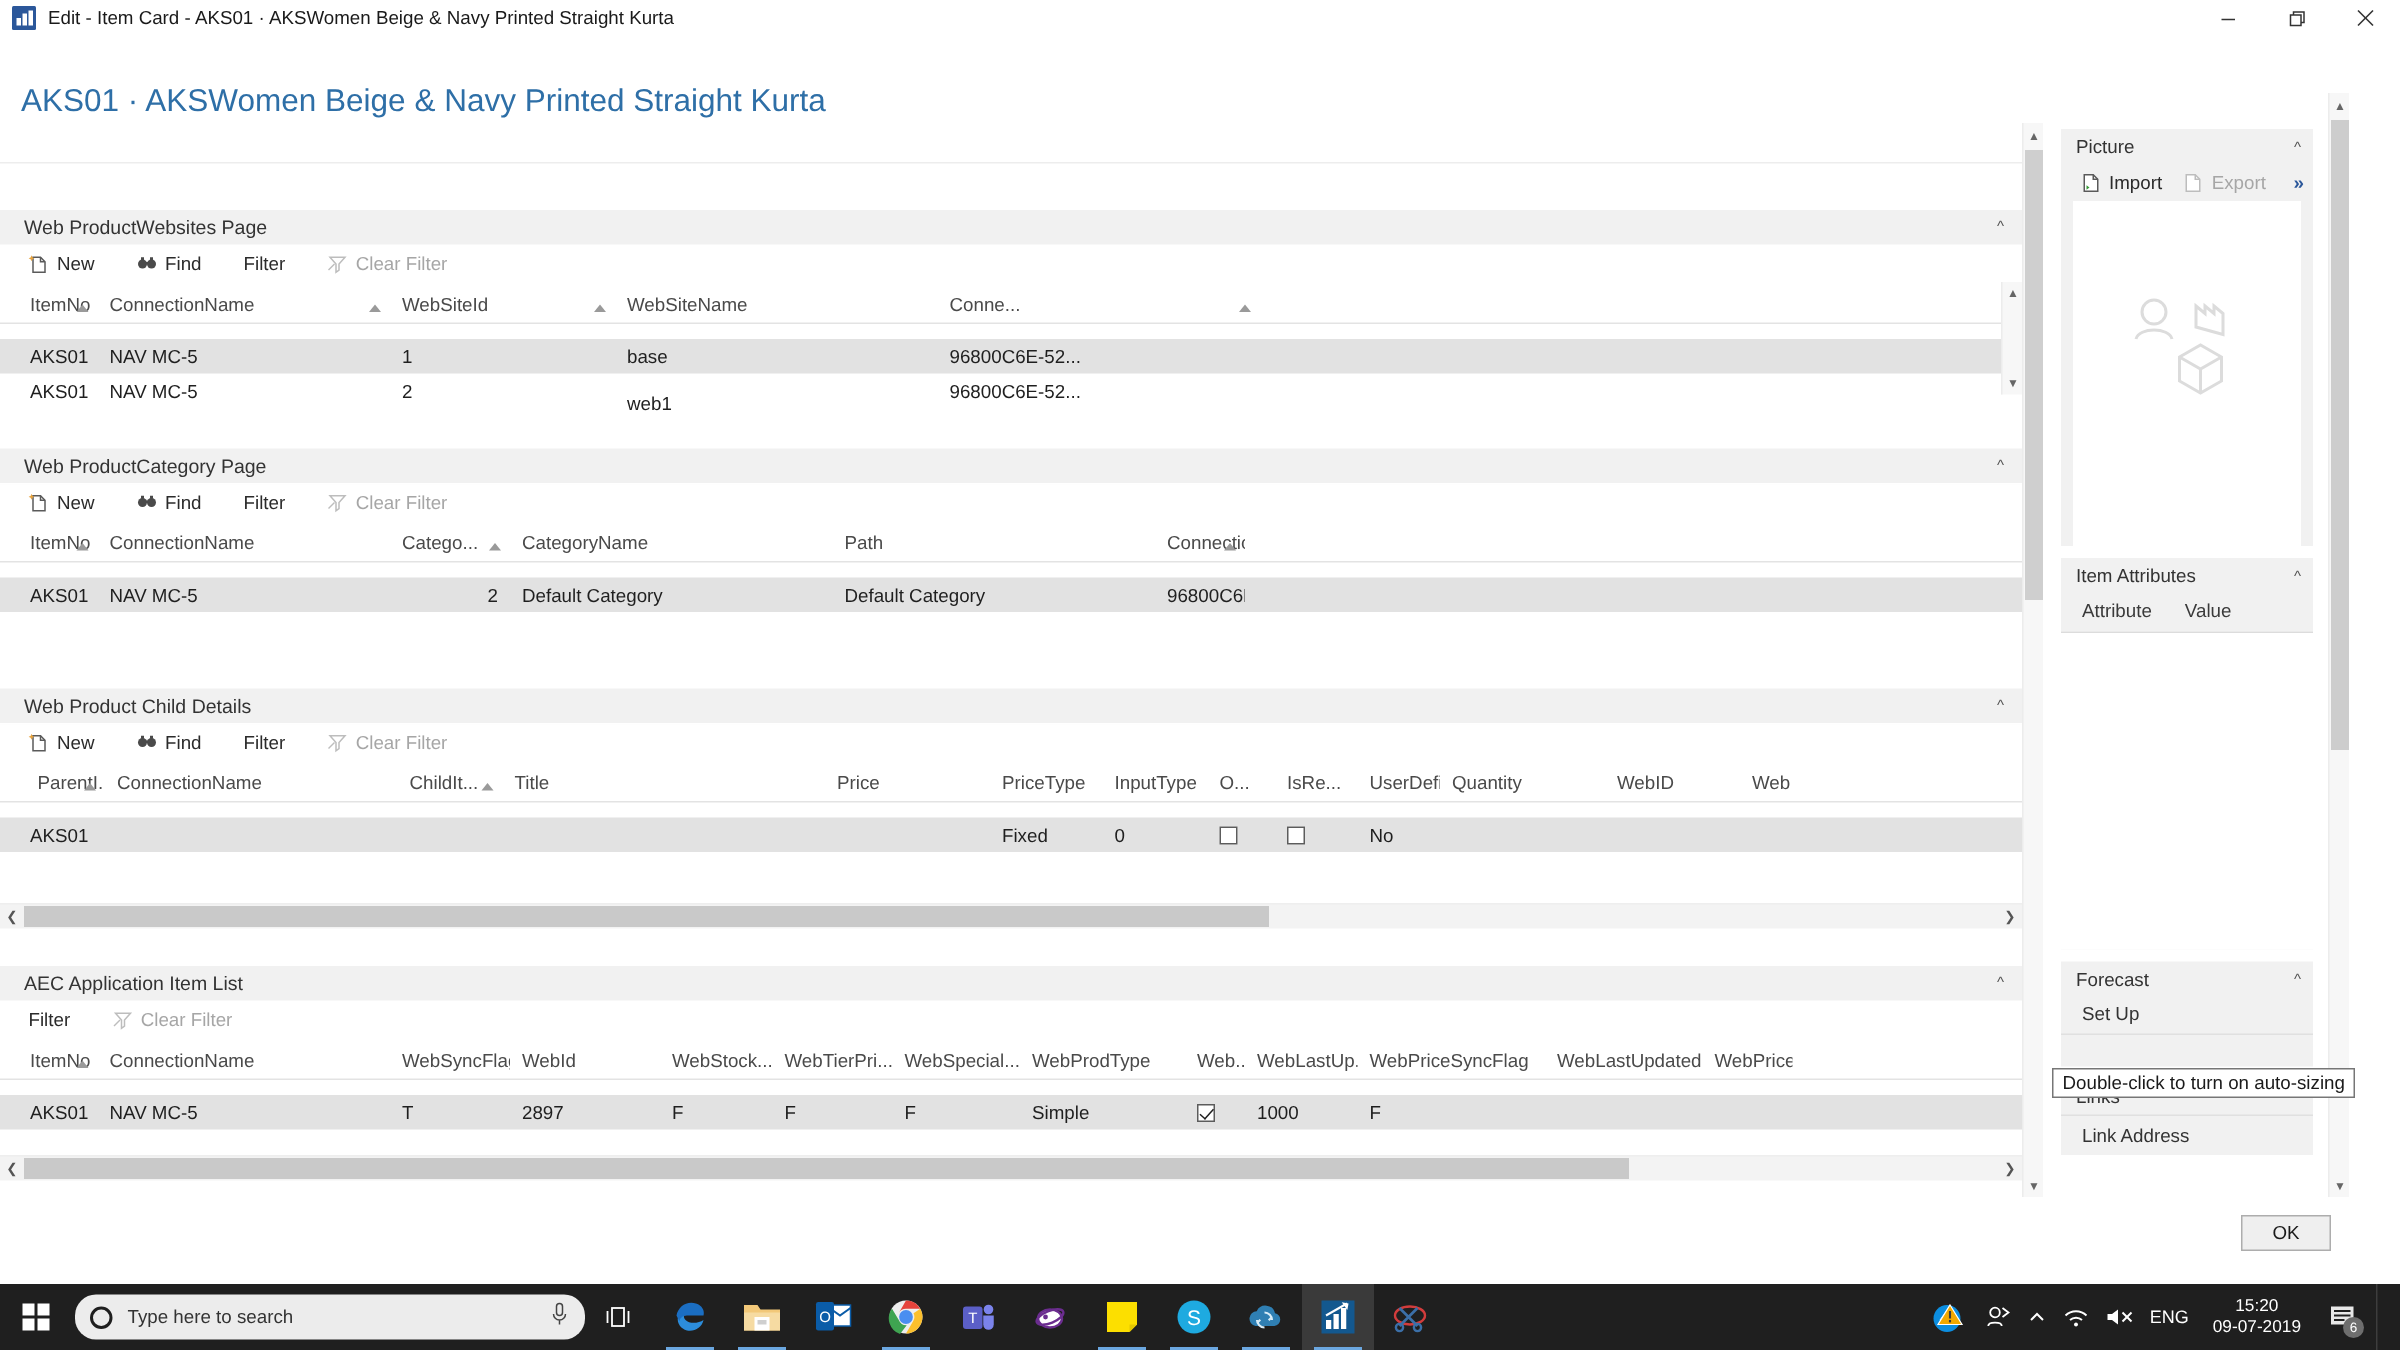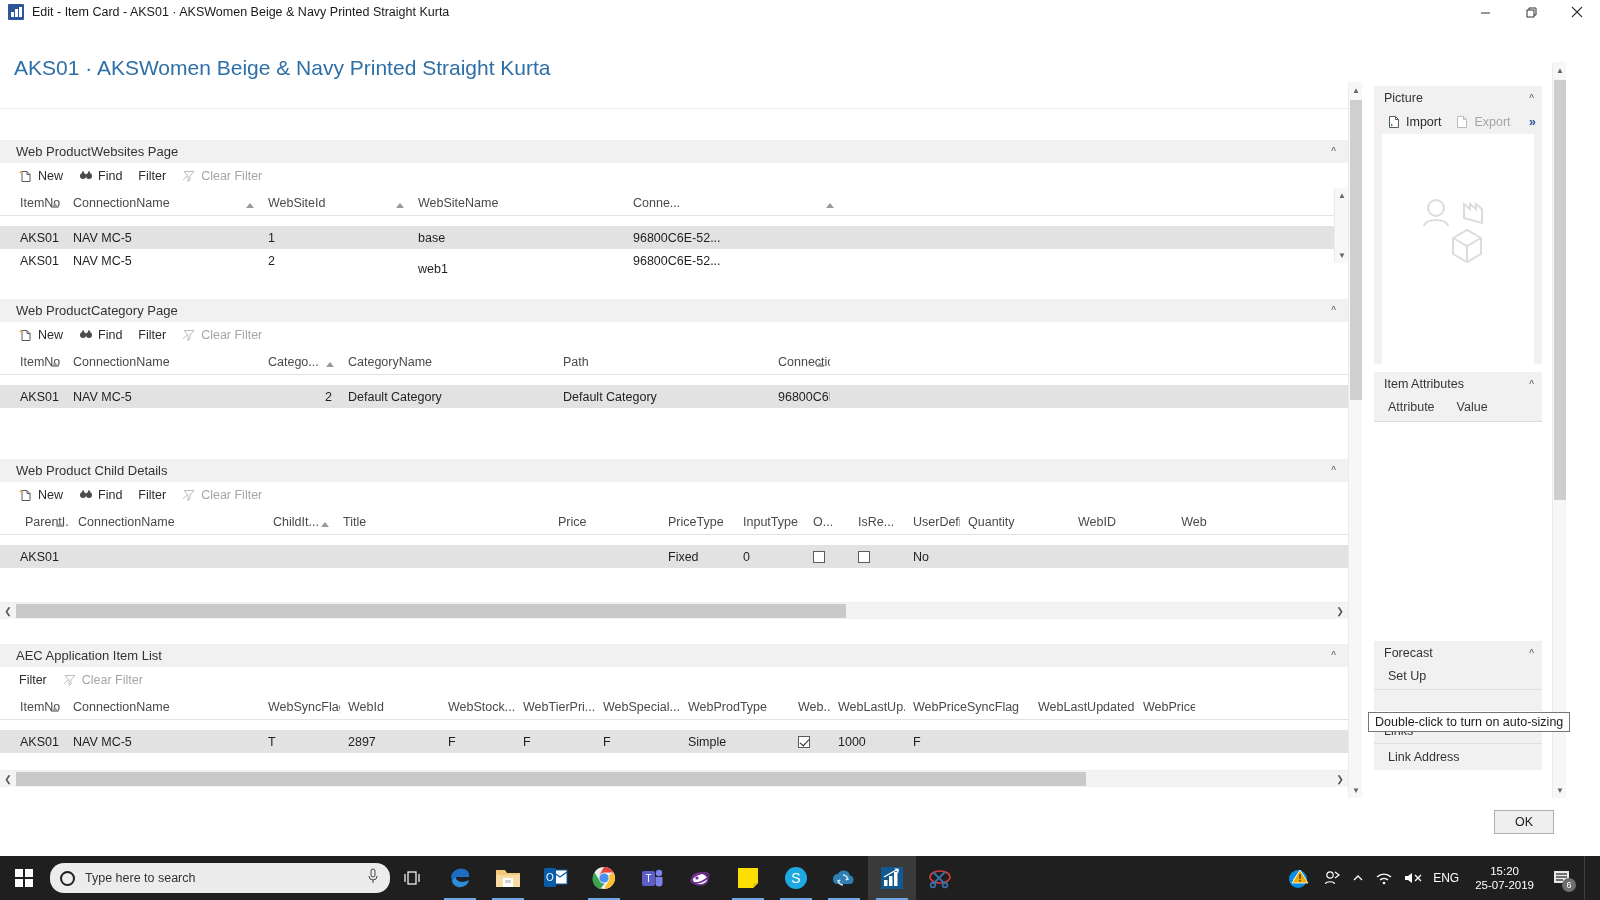--- a/index.html
+++ b/index.html
@@ -78,21 +78,21 @@
 
   
   .section { position:absolute; left:0; width:1348px; }
   .sec-head {
     height:24px; background:#f1f1f1; display:flex; align-items:center;
     padding-left:16px; border-bottom:1px solid #ffffff;
   }
   .sec-title { font-size:13px; color:#333; }
   .sec-chev { margin-left:auto; margin-right:12px; color:#555; font-size:10px; }
 
-  .sec-toolbar { height:24px; display:flex; align-items:center; padding-left:14px; gap:6px; background:#fff; }
+  .sec-toolbar { height:24px; display:flex; align-items:center; padding-left:14px; gap:18px; background:#fff; }
   .tb-item { display:flex; align-items:center; gap:5px; font-size:12.5px; color:#2b2b2b; padding:2px 5px; white-space:nowrap; }
   .tb-item.disabled { color:#a6a6a6; }
   .ic { width:14px; height:14px; flex:none; display:inline-block; }
 
   
   .grid { width:1348px; background:#fff; position:relative; }
   .grid-head {
     display:flex; height:28px; align-items:flex-end;
     border-bottom:1px solid #e3e3e3; background:#fff;
   }
@@ -412,21 +412,21 @@
             <div class="gh" style="width: 70px; padding-left: 8px;"><span>ChildIt...</span><span class="sortmark"></span></div>
             <div class="gh" style="width: 215px; padding-left: 8px;"><span>Title</span></div>
             <div class="gh" style="width: 110px; padding-left: 8px;"><span>Price</span></div>
             <div class="gh" style="width: 75px; padding-left: 8px;"><span>PriceType</span></div>
             <div class="gh" style="width: 70px; padding-left: 8px;"><span>InputType</span></div>
             <div class="gh" style="width: 45px; padding-left: 8px;"><span>O...</span></div>
             <div class="gh" style="width: 55px; padding-left: 8px;"><span>IsRe...</span></div>
             <div class="gh" style="width: 55px; padding-left: 8px;"><span>UserDefi...</span></div>
             <div class="gh" style="width: 110px; padding-left: 8px;"><span>Quantity</span></div>
             <div class="gh" style="width: 90px; padding-left: 8px;"><span>WebID</span></div>
-            <div class="gh" style="width: 60px; padding-left: 8px; text-align: center;"><span>Web</span></div>
+            <div class="gh" style="width: 60px; padding-left: 8px;"><span>Web</span></div>
           </div>
           <div style="height: 10px;"></div>
           <div class="grow sel">
             <div class="gc" style="width: 70px; padding-left: 20px;">AKS01</div>
             <div class="gc" style="width: 195px; padding-left: 8px;"></div>
             <div class="gc" style="width: 70px; padding-left: 8px;"></div>
             <div class="gc" style="width: 215px; padding-left: 8px;"></div>
             <div class="gc" style="width: 110px; padding-left: 8px;"></div>
             <div class="gc" style="width: 75px; padding-left: 8px;">Fixed</div>
             <div class="gc" style="width: 70px; padding-left: 8px;">0</div>
@@ -746,21 +746,21 @@
       <div class="tray-item">
         <svg width="20" height="16" viewBox="0 0 20 16">
           <path d="M2 6h3l4-3v10l-4-3H2z" fill="#fff"></path>
           <line x1="12" y1="5" x2="18" y2="11" stroke="#fff" stroke-width="1.3"></line>
           <line x1="18" y1="5" x2="12" y2="11" stroke="#fff" stroke-width="1.3"></line>
         </svg>
       </div>
       <div class="tray-item">ENG</div>
       <div class="clock">
         <span>15:20</span>
-        <span>25-07-2019</span>
+        <span>09-07-2019</span>
       </div>
       <div class="notif">
         <svg width="20" height="18" viewBox="0 0 20 18">
           <rect x="2" y="2" width="15" height="12" fill="#e8e8e8"></rect>
           <line x1="4" y1="5" x2="15" y2="5" stroke="#1f1f1f" stroke-width="1.2"></line>
           <line x1="4" y1="8" x2="15" y2="8" stroke="#1f1f1f" stroke-width="1.2"></line>
           <line x1="4" y1="11" x2="11" y2="11" stroke="#1f1f1f" stroke-width="1.2"></line>
         </svg>
         <span class="badge">6</span>
       </div>

